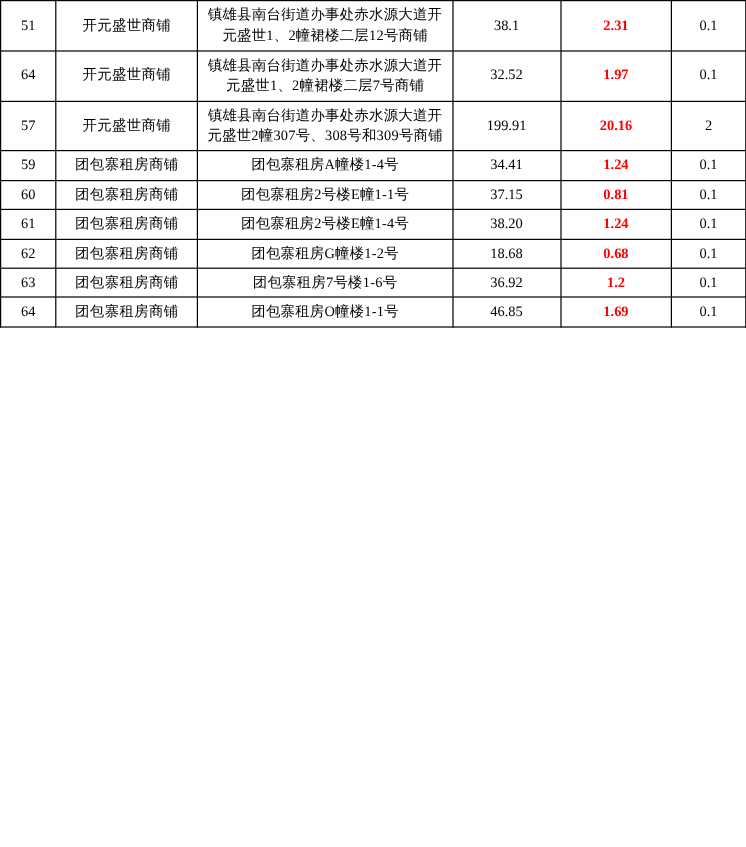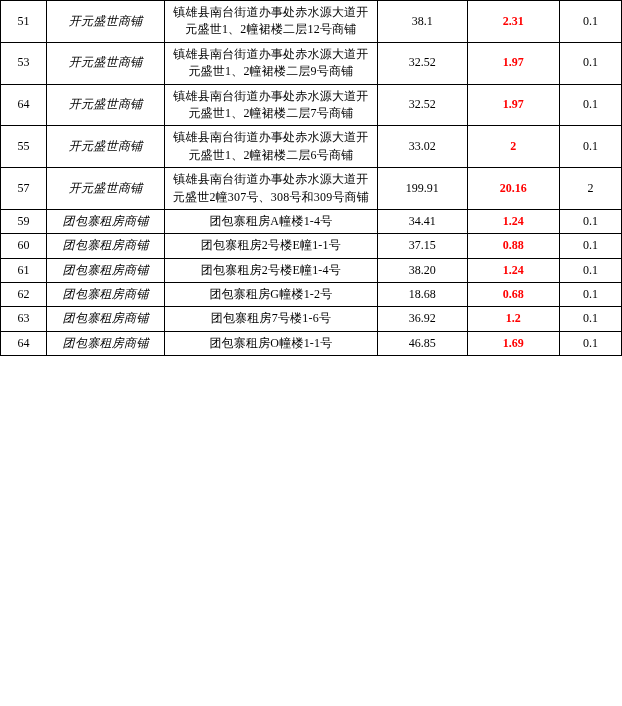--- a/index.html
+++ b/index.html
@@ -35,21 +35,20 @@
   col.c-price { width: 92px; }
   col.c-last  { width: 62px; }
 
   td.idx {
     font-size: 13px;
     font-family: "Liberation Serif", "DejaVu Serif", serif;
   }
   td.name {
     font-size: 12px;
     letter-spacing: 0.3px;
-    font-style: italic;
   }
   td.addr {
     font-size: 11.5px;
     letter-spacing: 0.2px;
     line-height: 1.5;
     padding: 4px 5px;
     margin-top: 29px;
   }
   td.area {
     font-size: 12.5px;
@@ -78,41 +77,25 @@
   <tbody>
       <tr>
         <td class="idx">51</td>
         <td class="name">开元盛世商铺</td>
         <td class="addr">镇雄县南台街道办事处赤水源大道开元盛世1、2幢裙楼二层12号商铺</td>
         <td class="area">38.1</td>
         <td class="price">2.31</td>
         <td class="last">0.1</td>
       </tr>
       <tr>
-        <td class="idx">53</td>
-        <td class="name">开元盛世商铺</td>
-        <td class="addr">镇雄县南台街道办事处赤水源大道开元盛世1、2幢裙楼二层9号商铺</td>
-        <td class="area">32.52</td>
-        <td class="price">1.97</td>
-        <td class="last">0.1</td>
-      </tr>
-      <tr>
         <td class="idx">64</td>
         <td class="name">开元盛世商铺</td>
         <td class="addr">镇雄县南台街道办事处赤水源大道开元盛世1、2幢裙楼二层7号商铺</td>
         <td class="area">32.52</td>
         <td class="price">1.97</td>
-        <td class="last">0.1</td>
-      </tr>
-      <tr>
-        <td class="idx">55</td>
-        <td class="name">开元盛世商铺</td>
-        <td class="addr">镇雄县南台街道办事处赤水源大道开元盛世1、2幢裙楼二层6号商铺</td>
-        <td class="area">33.02</td>
-        <td class="price">2</td>
         <td class="last">0.1</td>
       </tr>
       <tr>
         <td class="idx">57</td>
         <td class="name">开元盛世商铺</td>
         <td class="addr">镇雄县南台街道办事处赤水源大道开元盛世2幢307号、308号和309号商铺</td>
         <td class="area">199.91</td>
         <td class="price">20.16</td>
         <td class="last">2</td>
       </tr>
@@ -122,21 +105,21 @@
         <td class="addr">团包寨租房A幢楼1-4号</td>
         <td class="area">34.41</td>
         <td class="price">1.24</td>
         <td class="last">0.1</td>
       </tr>
       <tr>
         <td class="idx">60</td>
         <td class="name">团包寨租房商铺</td>
         <td class="addr">团包寨租房2号楼E幢1-1号</td>
         <td class="area">37.15</td>
-        <td class="price">0.88</td>
+        <td class="price">0.81</td>
         <td class="last">0.1</td>
       </tr>
       <tr>
         <td class="idx">61</td>
         <td class="name">团包寨租房商铺</td>
         <td class="addr">团包寨租房2号楼E幢1-4号</td>
         <td class="area">38.20</td>
         <td class="price">1.24</td>
         <td class="last">0.1</td>
       </tr>

